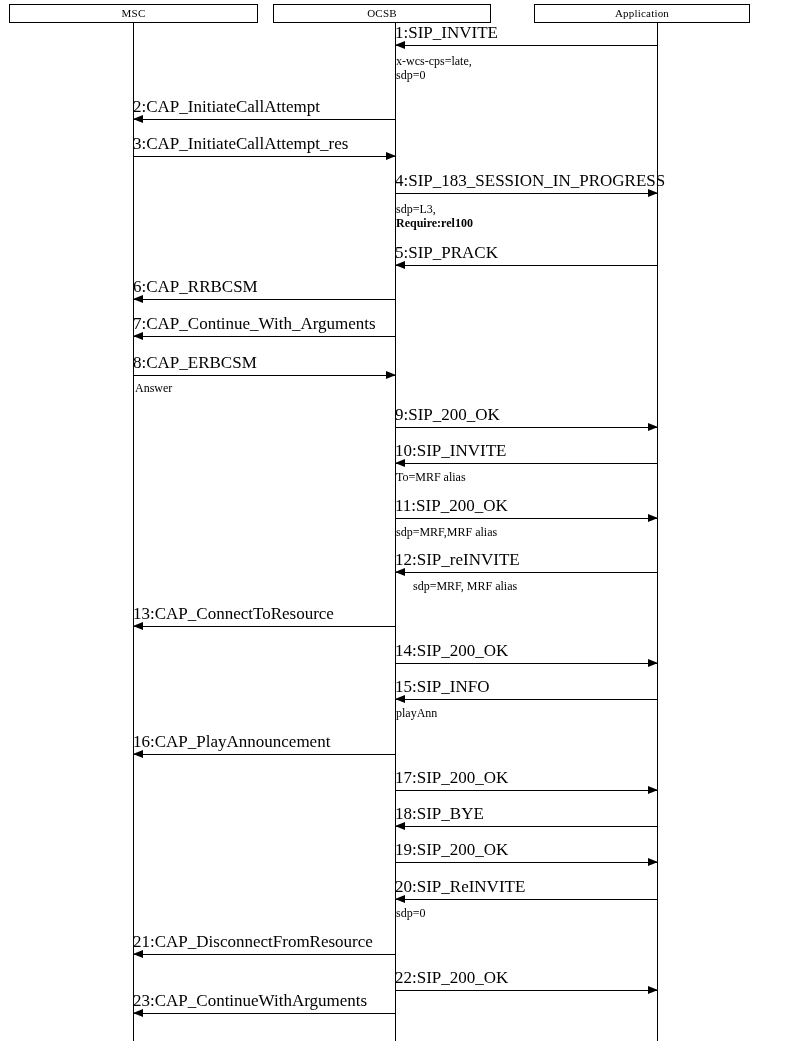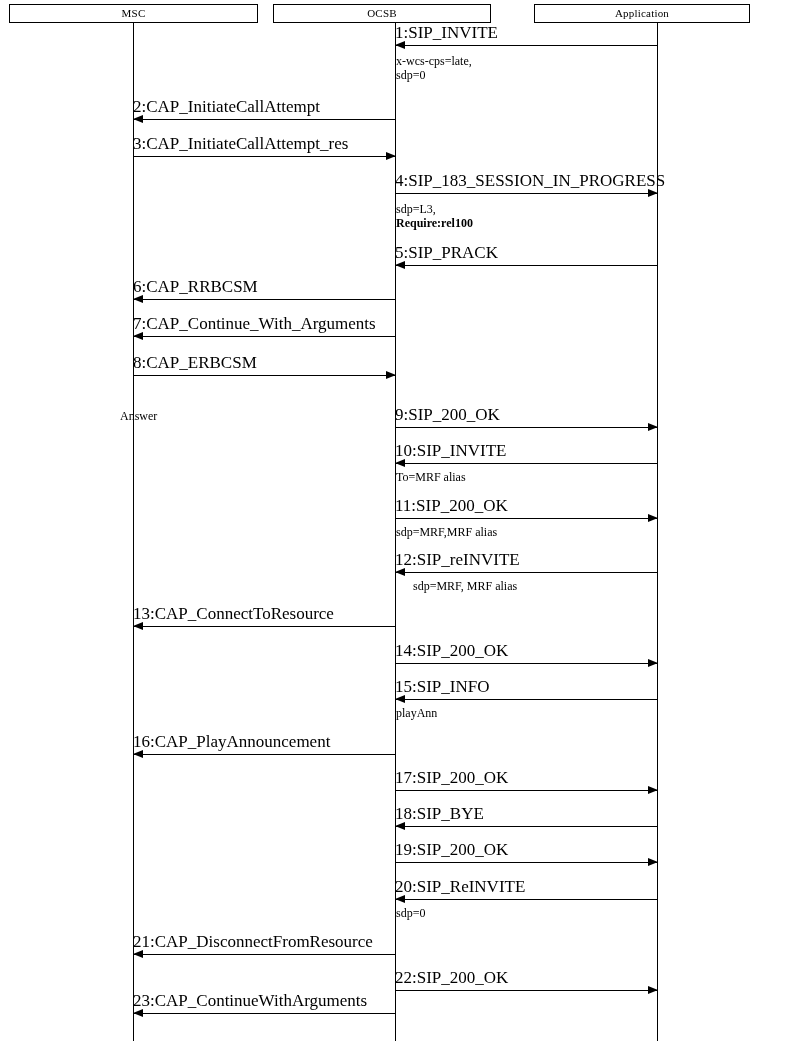--- a/index.html
+++ b/index.html
@@ -218,20 +218,20 @@
         <div class="msg-line"></div>
         <div class="arrowhead left"></div>
         <div class="msg-label">23:CAP_ContinueWithArguments</div>
       </div>
     </div>
   <div id="notes-layer">
       <div class="note" style="left: 396px; top: 55px;">x-wcs-cps=late,</div>
       <div class="note" style="left: 396px; top: 69px;">sdp=0</div>
       <div class="note" style="left: 396px; top: 203px;">sdp=L3,</div>
       <div class="note" style="left: 396px; top: 217px; font-weight: bold;">Require:rel100</div>
-      <div class="note" style="left: 120px; top: 382px; margin-top: 28px;">Answer</div>
+      <div class="note" style="left: 135px; top: 382px;">Answer</div>
       <div class="note" style="left: 396px; top: 471px;">To=MRF alias</div>
       <div class="note" style="left: 396px; top: 526px;">sdp=MRF,MRF alias</div>
       <div class="note" style="left: 396px; top: 580px; margin-left: 17px;">sdp=MRF, MRF alias</div>
       <div class="note" style="left: 396px; top: 707px; text-align: center;">playAnn</div>
       <div class="note" style="left: 396px; top: 907px;">sdp=0</div>
     </div>
 </div>
 
 </body></html>

